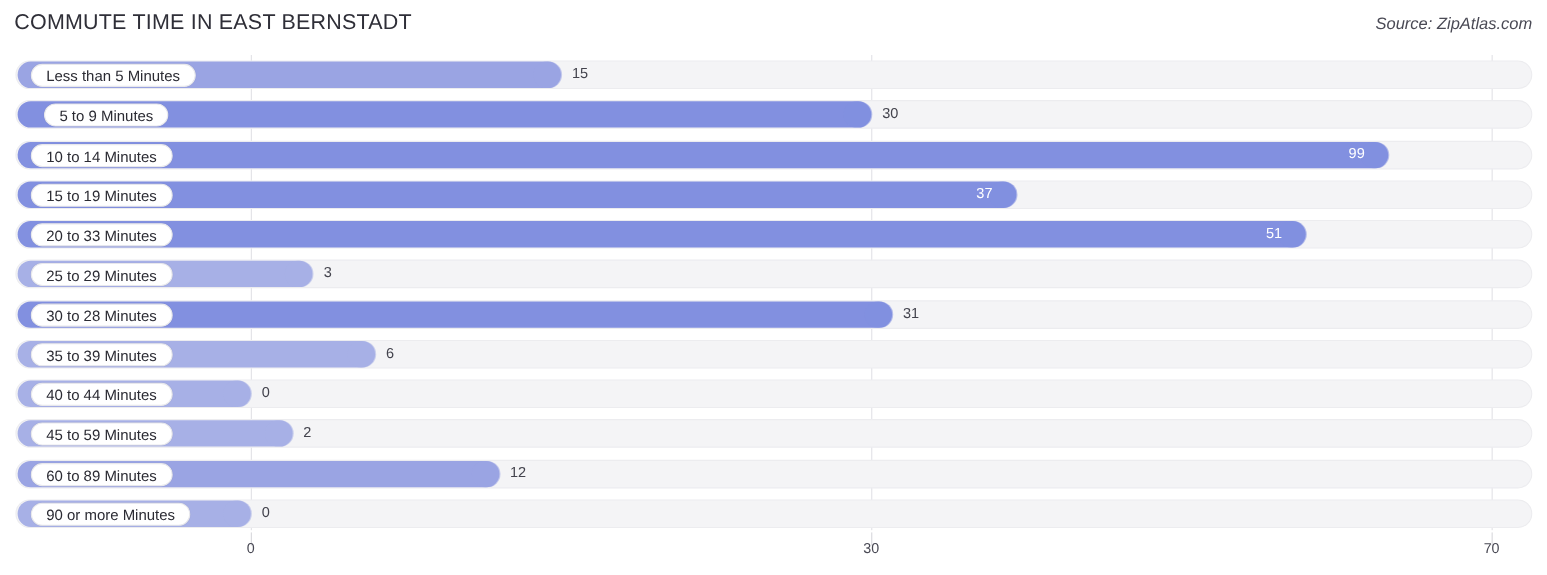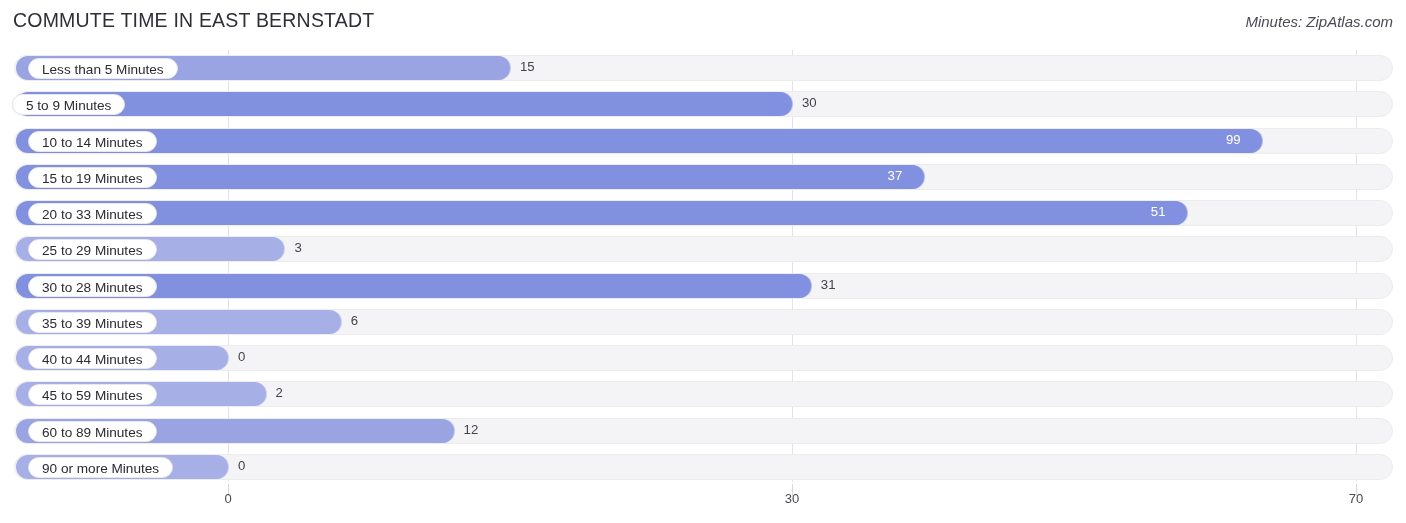--- a/index.html
+++ b/index.html
@@ -100,40 +100,40 @@
     transform:translateX(-50%);
     white-space:nowrap;
   }
 </style>
 </head>
 <body>
 
 <div id="chart-root">
 
   <div class="title">COMMUTE TIME IN EAST BERNSTADT</div>
-  <div class="source">Minutes: ZipAtlas.com</div>
+  <div class="source">Source: ZipAtlas.com</div>
 
   <div class="plot" id="plot">
       <div class="gridline" style="left: 228px;"></div>
       <div class="gridline" style="left: 792px;"></div>
       <div class="gridline" style="left: 1356px;"></div>
       <div class="row" style="top: 5px; width: 1406px;">
         <div class="track" style="width: 1379px; background: rgb(244, 244, 246);"></div>
         <div class="bar" style="width: 494px; background: rgb(154, 164, 227);">
           <div class="bar-cap" style="background: rgb(154, 164, 227);"></div>
         </div>
         <div class="label-pill" style="left: 28px;">Less than 5 Minutes</div>
         <div class="value-out" style="left: 520px;">15</div>
       </div>
       <div class="row" style="top: 41.25px; width: 1406px;">
         <div class="track" style="width: 1379px; background: rgb(244, 244, 246);"></div>
         <div class="bar" style="width: 776px; background: rgb(130, 144, 224);">
           <div class="bar-cap" style="background: rgb(130, 144, 224);"></div>
         </div>
-        <div class="label-pill" style="left: 12px;">5 to 9 Minutes</div>
+        <div class="label-pill" style="left: 40px;">5 to 9 Minutes</div>
         <div class="value-out" style="left: 802px;">30</div>
       </div>
       <div class="row" style="top: 77.5px; width: 1406px;">
         <div class="track" style="width: 1379px; background: rgb(244, 244, 246);"></div>
         <div class="bar" style="width: 1246px; background: rgb(130, 144, 224);">
           <div class="bar-cap" style="background: rgb(130, 144, 224);"></div>
         </div>
         <div class="label-pill" style="left: 28px;">10 to 14 Minutes</div>
         <div class="value-in" style="left: 1226px; color: rgb(255, 255, 255);">99</div>
       </div>

